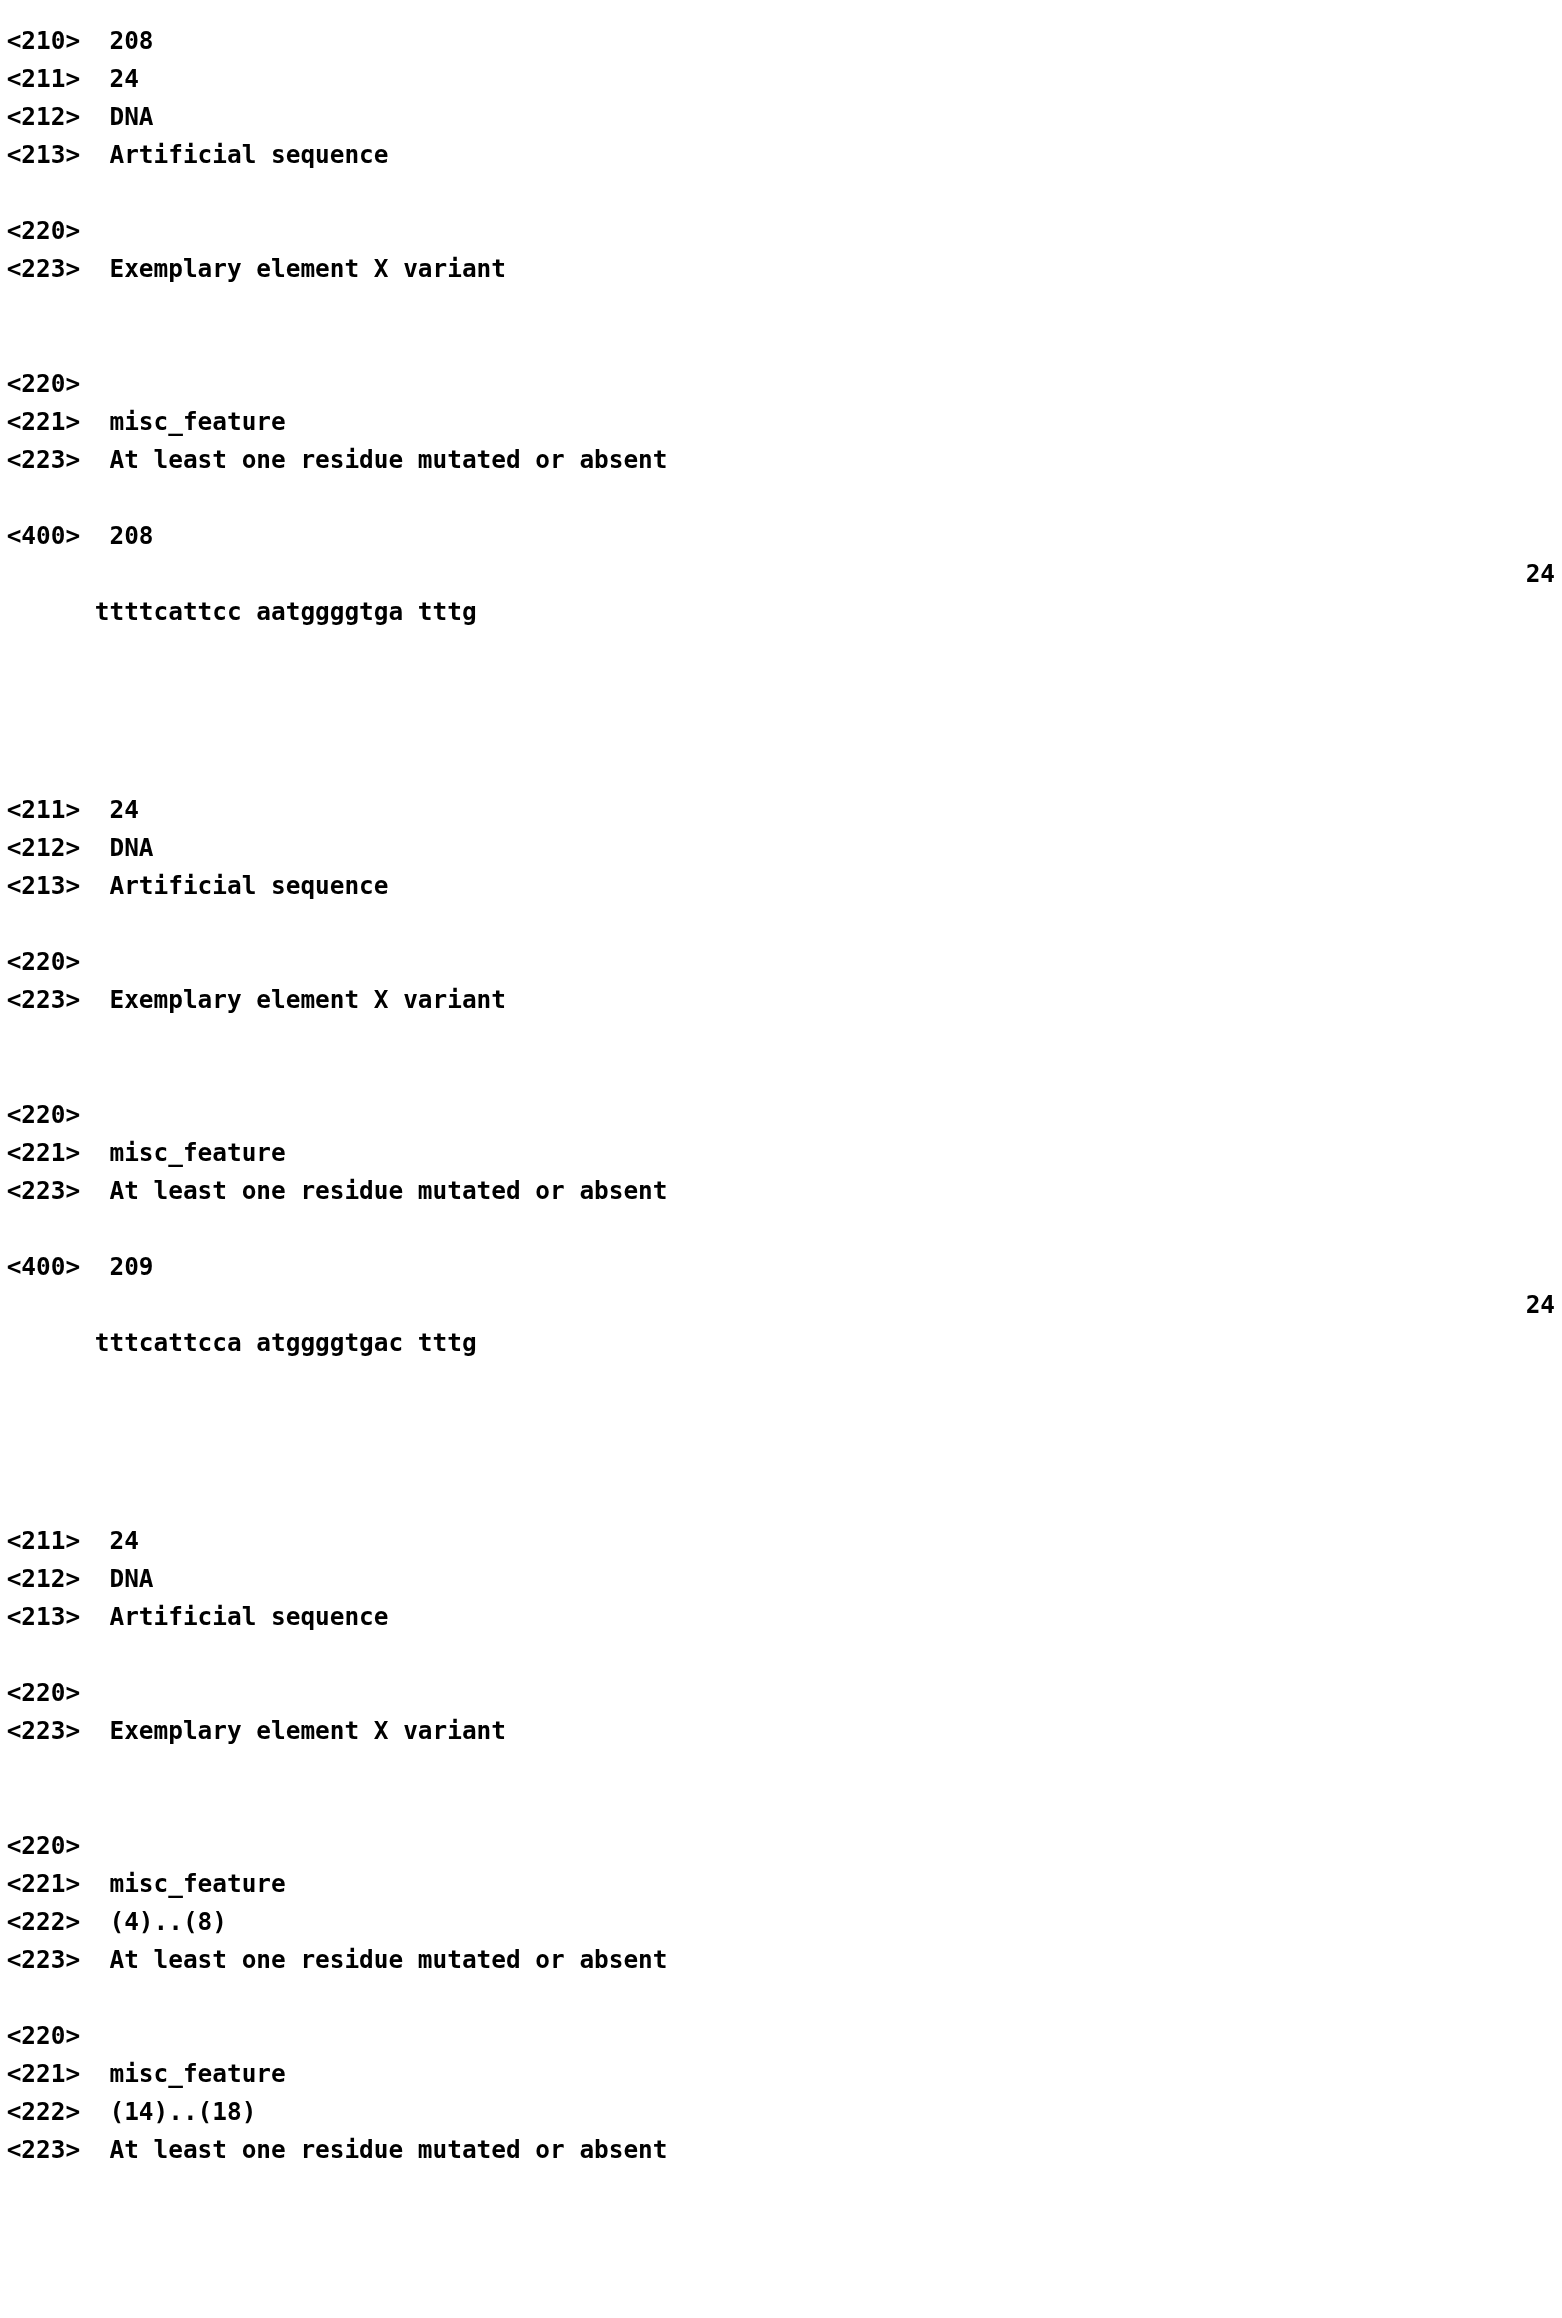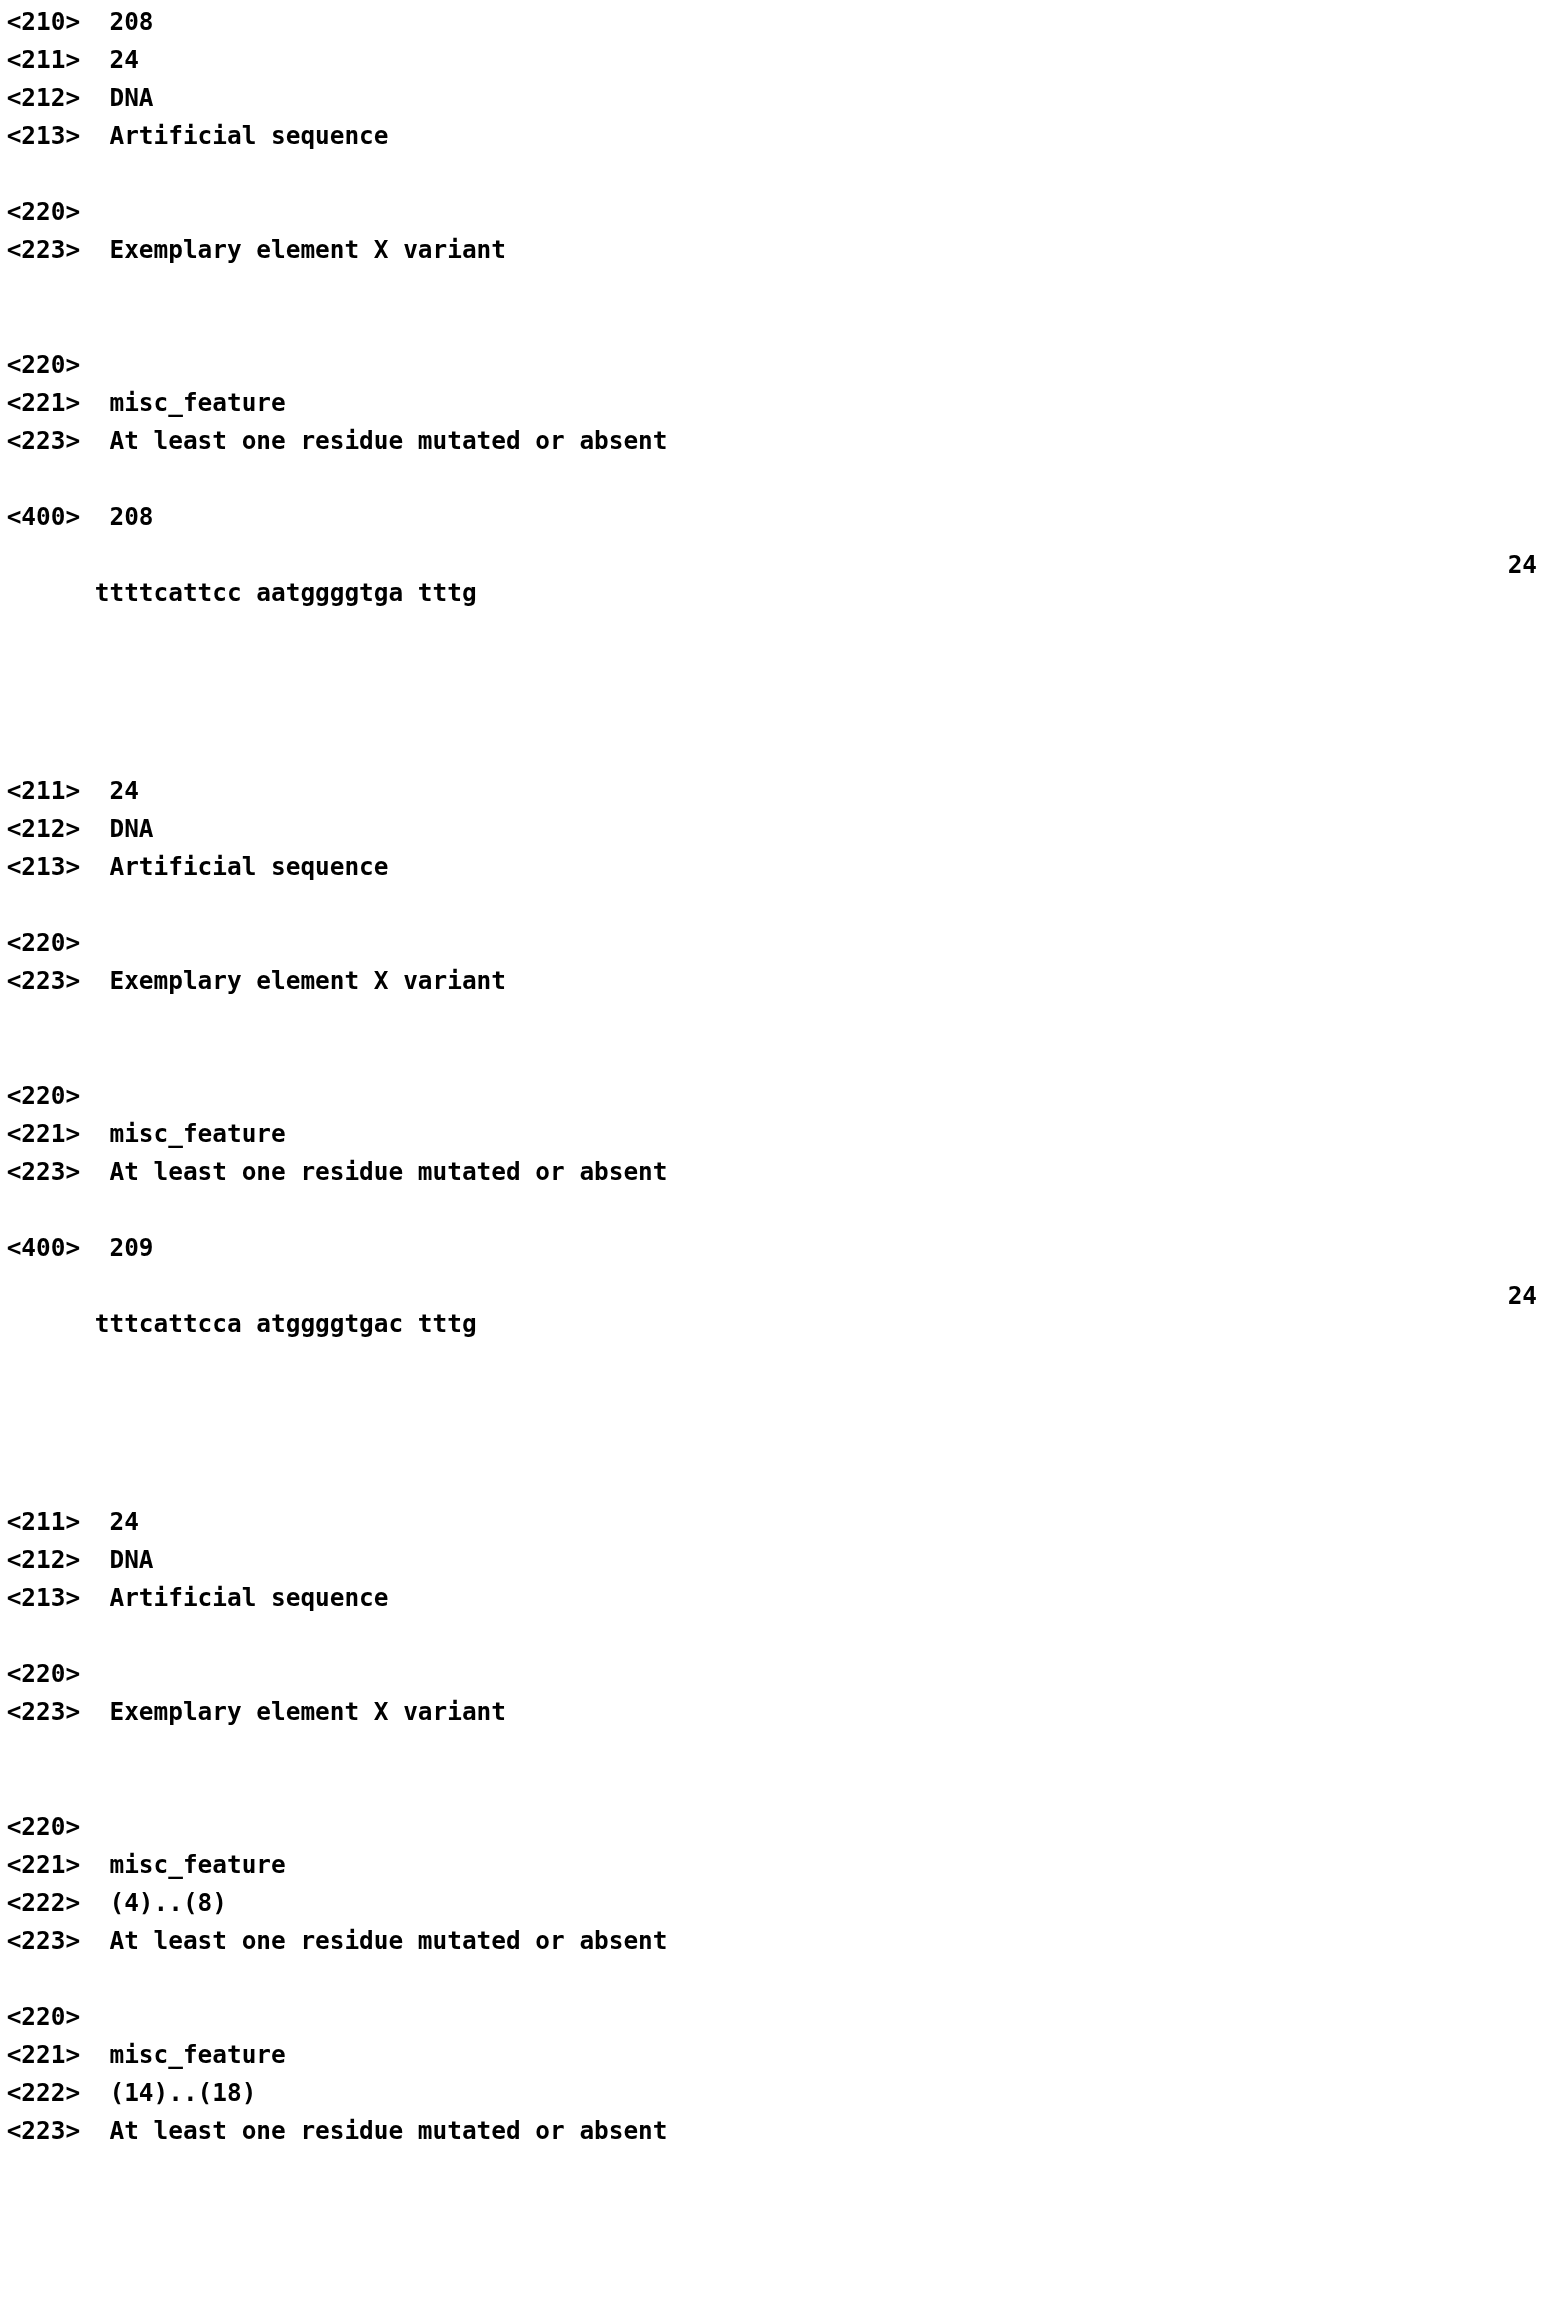--- a/index.html
+++ b/index.html
@@ -8,43 +8,42 @@
     background: #ffffff;
   }
   body {
     width: 1562px;
     font-family: "DejaVu Sans Mono", "Liberation Mono", monospace;
   }
   .page {
     width: 1562px;
     min-height: 2319px;
     box-sizing: border-box;
-    padding: 3px 0 0 0;
+    padding: 22px 0 0 0;
     background: #ffffff;
     position: relative;
   }
   .seq-block {
     padding: 0;
   }
   .line {
     position: relative;
     font-size: 24.4px;
     line-height: 38px;
     font-weight: bold;
     color: #000000;
     white-space: pre;
     padding-left: 6.7px;
     letter-spacing: 0px;
   }
   .line .num {
     position: absolute;
-    right: 25px;
+    right: 7px;
     top: 0;
     font-weight: bold;
-    margin-top: 10px;
   }
   .spacer-sm { height: 38px; }
   .spacer-md { height: 77px; }
   .spacer-lg { height: 84px; }
 </style>
 </head>
 <body>
 
 <div class="page">
 

